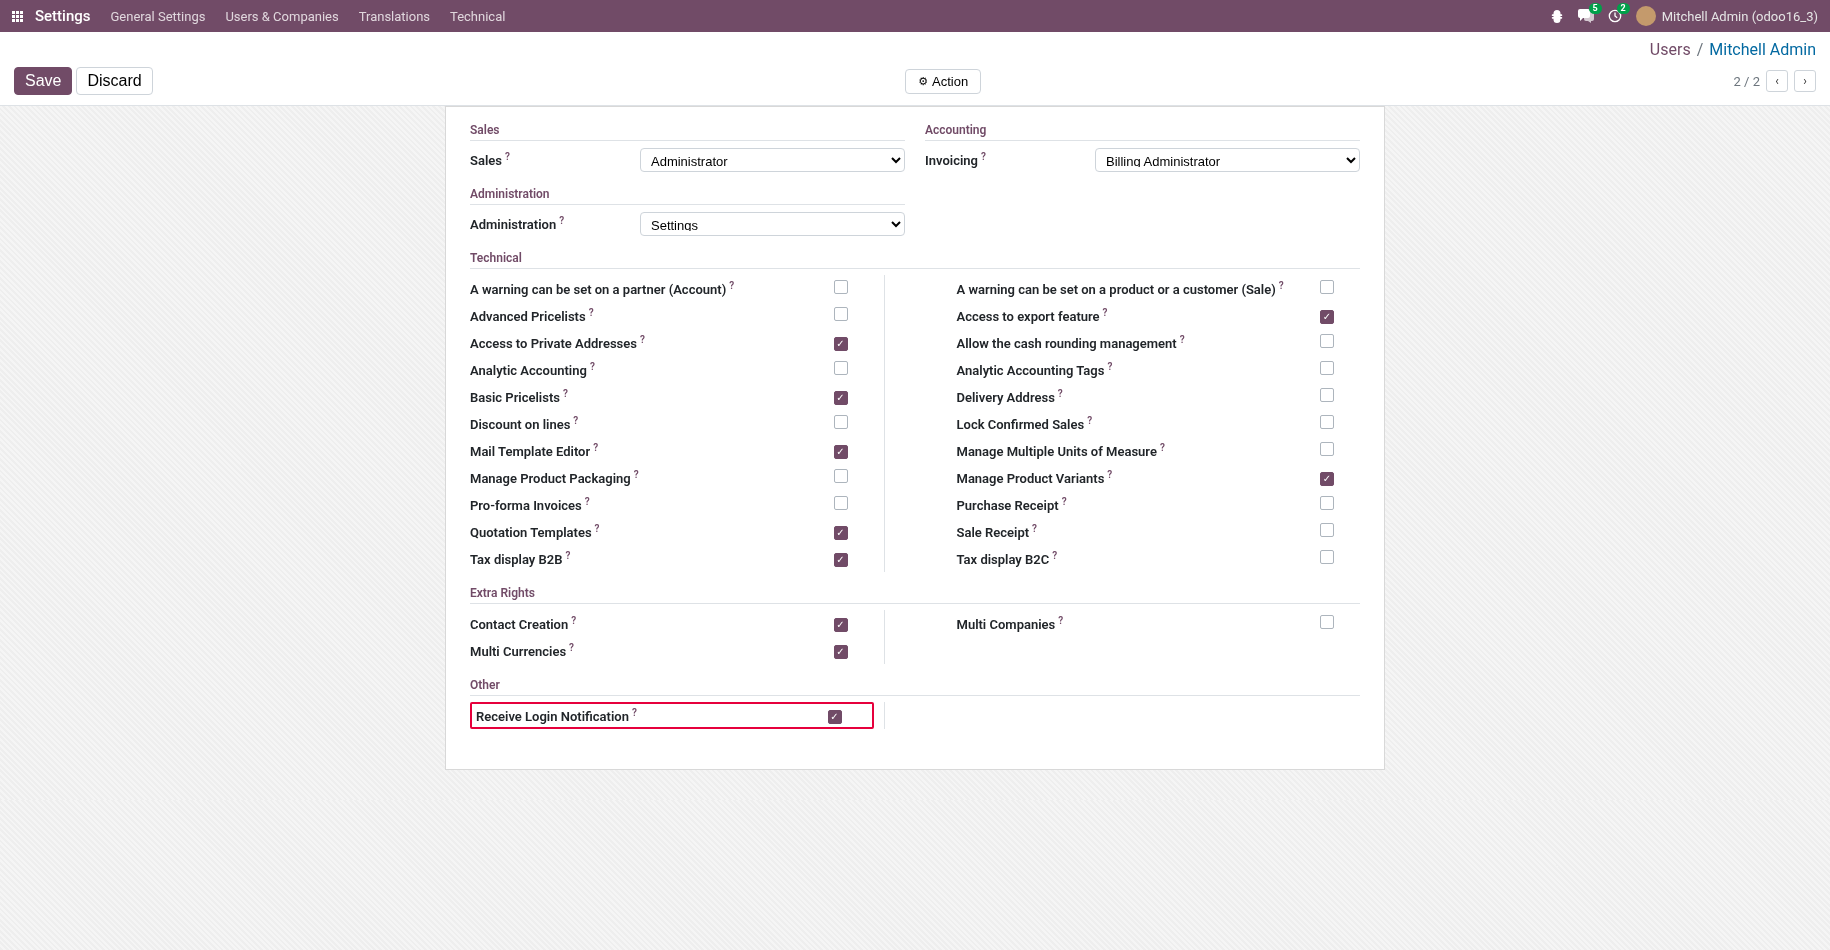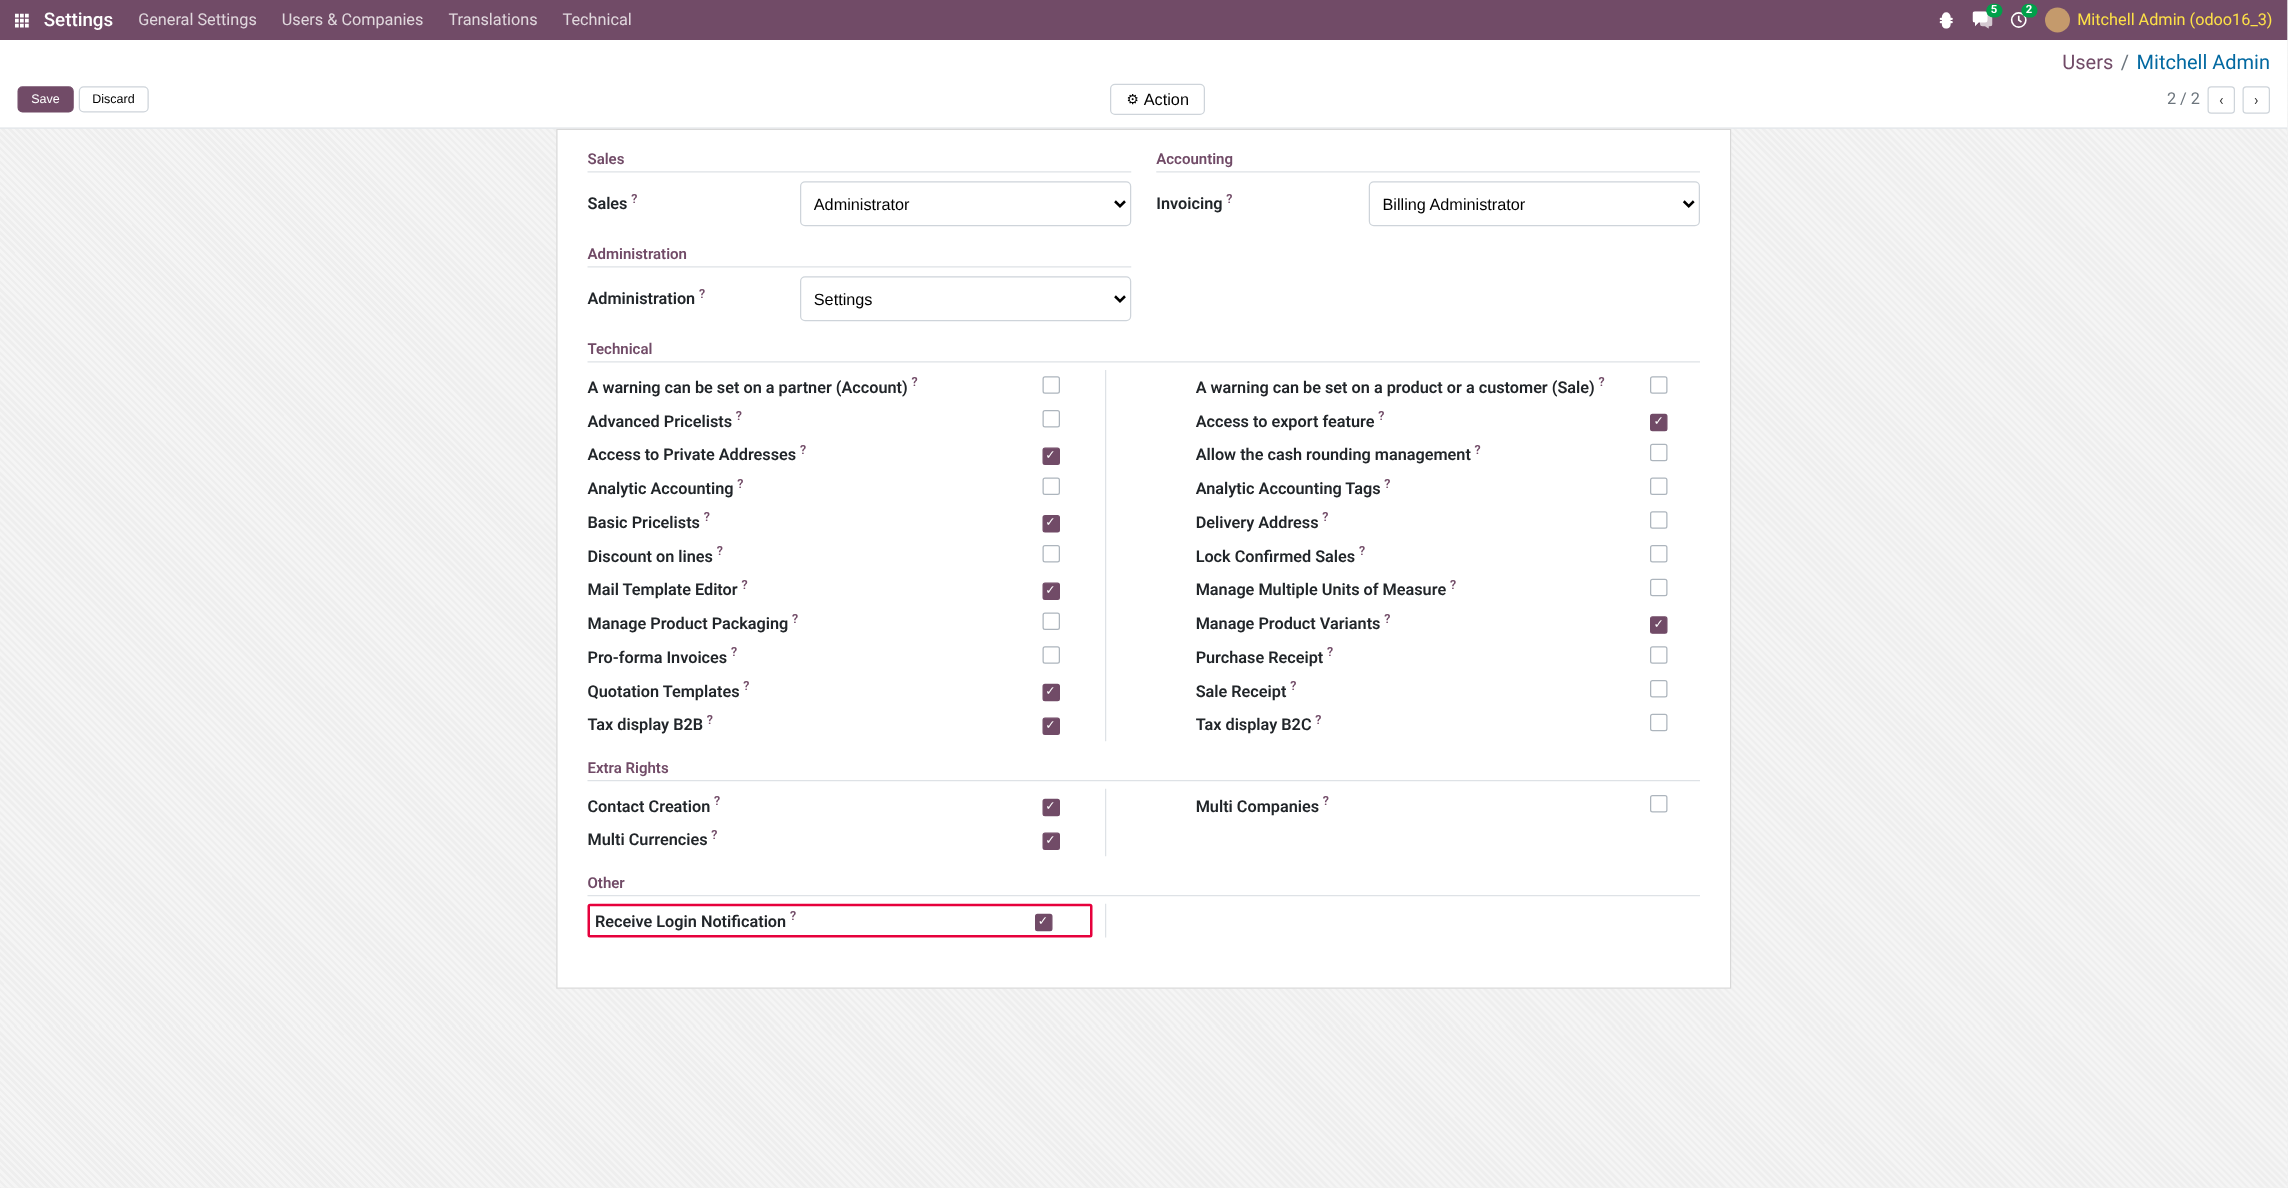--- a/index.html
+++ b/index.html
@@ -8,49 +8,49 @@
   
   .navbar { background: #714B67; color: #fff; height: 32px; display: flex; align-items: center; padding: 0 12px; font-size: 13px; }
   .navbar .apps-icon { display: inline-grid; grid-template-columns: repeat(3, 3px); grid-gap: 1px; margin-right: 12px; cursor: pointer; }
   .navbar .apps-icon span { width: 3px; height: 3px; background: #fff; }
   .navbar .brand { font-weight: 500; margin-right: 20px; font-size: 15px; }
   .navbar .nav-item { margin-right: 20px; color: #e0d7dd; cursor: pointer; }
   .navbar-right { margin-left: auto; display: flex; align-items: center; gap: 14px; }
   .nav-icon { position: relative; color: #fff; cursor: pointer; display: flex; align-items: center; font-size: 14px; }
   .nav-icon .badge { position: absolute; top: -6px; right: -8px; background: #00a04a; color: #fff; font-size: 9px; padding: 1px 4px; border-radius: 6px; line-height: 1; font-weight: bold; }
   .avatar { width: 20px; height: 20px; border-radius: 50%; background: #c49a6c; display: inline-block; margin-right: 6px; }
-  .user-name { color: #fde047; font-size: 13px; }
+  .user-name { color: #e5e5e5; font-size: 13px; }
 
   
   .control-panel { background: #fff; border-bottom: 1px solid #dee2e6; padding: 8px 14px 10px 14px; }
   .breadcrumb { display: flex; align-items: center; gap: 6px; margin-bottom: 8px; font-size: 16px; justify-content: flex-end; }
   .breadcrumb a { color: #714B67; text-decoration: none; }
   .breadcrumb .sep { color: #6c757d; }
   .breadcrumb .current { color: #0369a1; }
   .panel-buttons { display: flex; align-items: center; }
-  .btn { border: 1px solid #ced4da; background: #fff; padding: 4px 10px; font-size: 10px; border-radius: 4px; cursor: pointer; }
+  .btn { border: 1px solid #ced4da; background: #fff; padding: 4px 10px; font-size: 16px; border-radius: 4px; cursor: pointer; }
   .btn.primary { background: #714B67; color: #fff; border-color: #714B67; }
   .btn + .btn { margin-left: 4px; }
   .panel-center { flex: 1; display: flex; justify-content: center; }
   .action-btn { border: 1px solid #ced4da; padding: 4px 12px; border-radius: 4px; background: #fff; cursor: pointer; display: flex; align-items: center; gap: 4px; font-size: 13px; }
   .gear { font-size: 11px; }
   .pager { display: flex; align-items: center; gap: 6px; color: #6c757d; font-size: 13px; }
   .pager-btn { width: 22px; height: 22px; border: 1px solid #ced4da; background: #fff; border-radius: 3px; display: flex; align-items: center; justify-content: center; cursor: pointer; font-size: 12px; color: #333; }
 
   
   .sheet-wrap { display: flex; justify-content: center; padding: 0; }
   .sheet { background: #fff; width: 940px; border: 1px solid #d8d8d8; padding: 14px 24px 40px 24px; margin-bottom: 30px; }
   .section-title { color: #714B67; font-size: 12px; font-weight: 600; border-bottom: 1px solid #dee2e6; padding-bottom: 3px; margin-top: 14px; margin-bottom: 6px; }
   .row2 { display: flex; gap: 20px; }
   .col { flex: 1; }
   .field-row { display: flex; align-items: center; min-height: 26px; padding: 1px 0; }
   .field-label { flex: 0 0 170px; font-weight: 600; font-size: 13px; color: #212529; }
   .field-label .help { color: #714B67; font-size: 10px; margin-left: 3px; vertical-align: super; cursor: help; }
   .field-widget { flex: 1; }
-  .field-widget select { width: 100%; padding: 4px 6px; border: 1px solid #ced4da; border-radius: 4px; background: #fff; font-size: 13px; height: 36px; }
+  .field-widget select { width: 100%; padding: 4px 6px; border: 1px solid #ced4da; border-radius: 4px; background: #fff; font-size: 13px; height: 24px; }
 
   
   .tech-grid { display: flex; }
   .tech-col { flex: 1; border-right: 1px solid #dee2e6; padding-right: 10px; }
   .tech-col.right { border-right: none; padding-right: 0; padding-left: 40px; margin-left: 32px; }
   .tech-row { display: flex; align-items: center; min-height: 27px; }
   .tech-label { flex: 1; font-weight: 600; font-size: 13px; }
   .tech-label .help { color: #714B67; font-size: 10px; margin-left: 3px; vertical-align: super; cursor: help; }
   .tech-check { width: 40px; text-align: left; }
   .cbox { width: 14px; height: 14px; border: 1px solid #adb5bd; border-radius: 2px; display: inline-flex; align-items: center; justify-content: center; cursor: pointer; background: #fff; }

